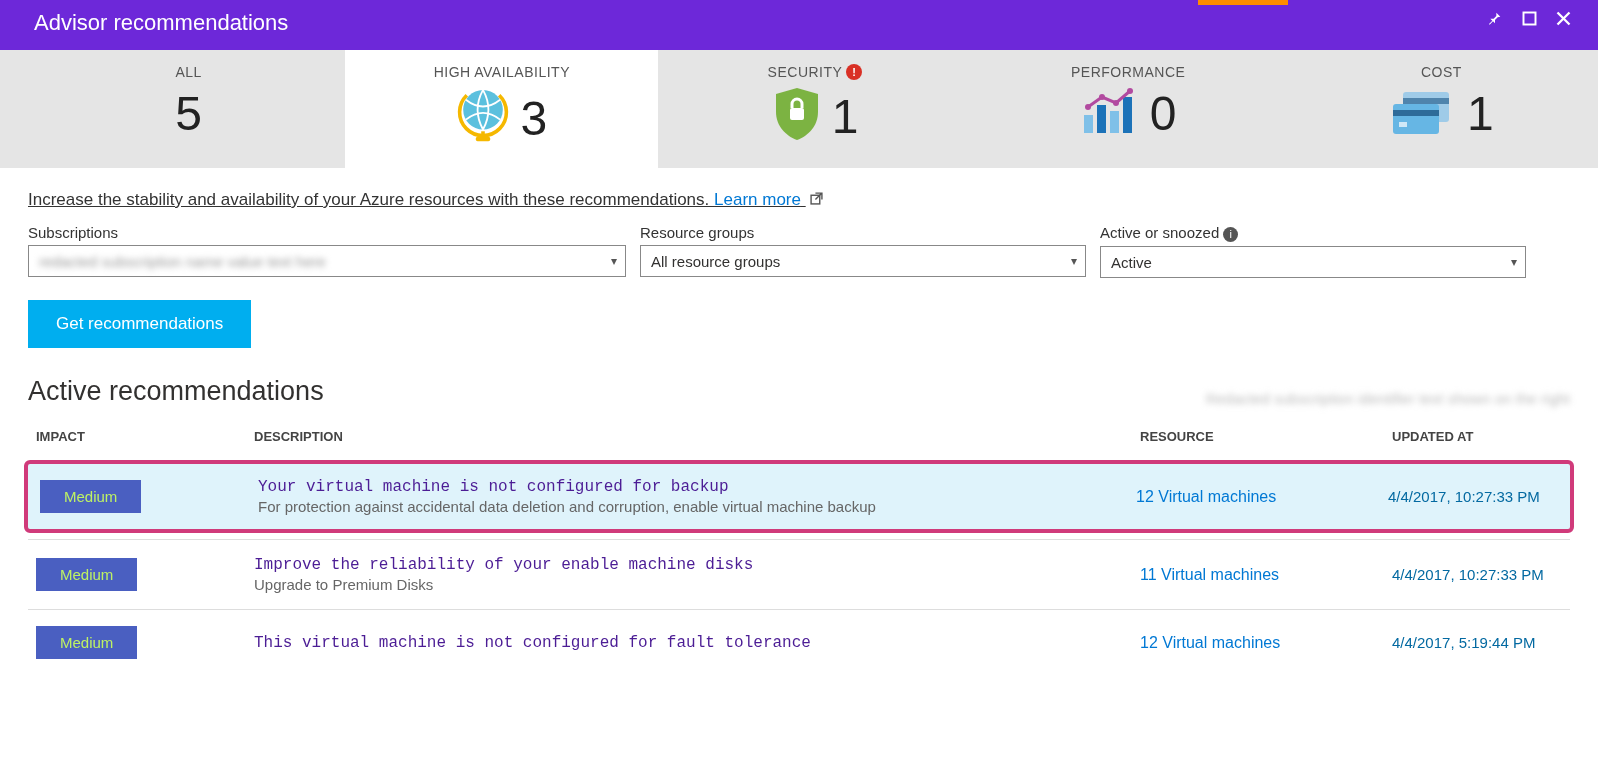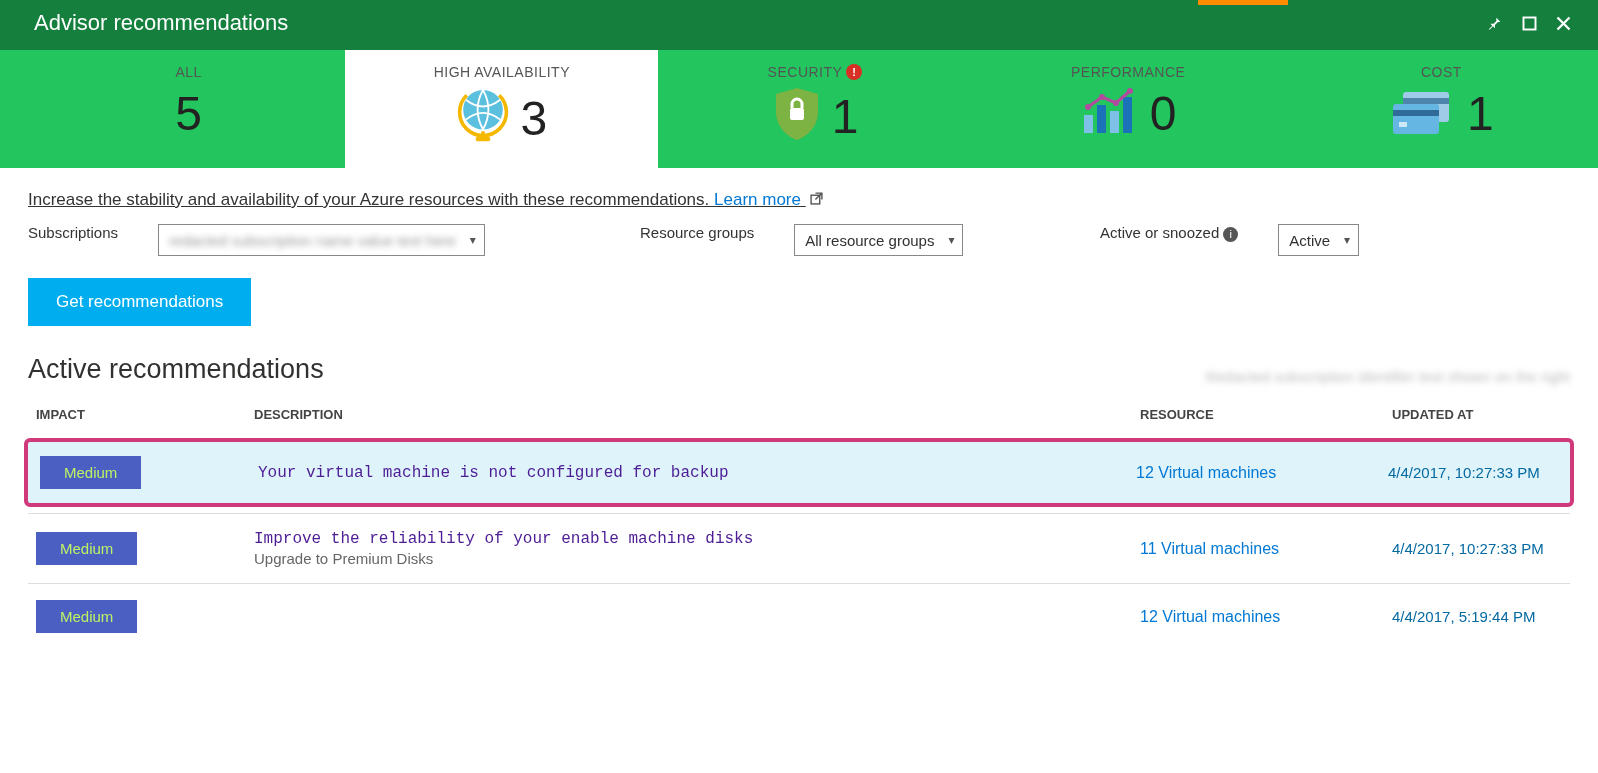--- a/index.html
+++ b/index.html
@@ -1,36 +1,36 @@
 <!DOCTYPE html>
 <html><head>
 <meta charset="utf-8">
 <style>
   * { box-sizing: border-box; margin: 0; padding: 0; font-family: "Segoe UI", Arial, sans-serif; }
   body { background:#fff; color:#323130; width:1598px; }
-  .titlebar { background:#15803d; color:#fff; display:flex; align-items:flex-end; padding:10px 18px 14px 34px; }
+  .titlebar { background:#6d28d9; color:#fff; display:flex; align-items:flex-start; padding:10px 18px 14px 34px; }
   .titlebar .title { font-size:22px; font-weight:400; flex:1; }
   .titlebar .winbtn { width:34px; text-align:center; font-size:18px; cursor:pointer; }
   .orange-strip { position:absolute; top:0; right:310px; width:90px; height:5px; background:#ff8c00; }
 
-  .tabs { display:flex; background:#22c55e;padding-left:32px; }
+  .tabs { display:flex; background:#e5e5e5;padding-left:32px; }
   .tab { flex:1; text-align:center; padding:14px 0 18px 0; cursor:pointer; }
   .tab.active { background:#fff; }
   .tab .label { font-size:14px; color:#555; letter-spacing:0.5px; }
   .tab .row { display:flex; align-items:center; justify-content:center; gap:10px; margin-top:6px; }
   .tab .count { font-size:48px; font-weight:300; color:#222; }
   .tab .alert-dot { display:inline-block; width:16px; height:16px; border-radius:50%; background:#d93025; color:#fff; font-size:11px; line-height:16px; font-weight:bold; vertical-align:top; margin-left:4px; }
 
   .content { padding:22px 28px; }
   .intro { font-size:17px; color:#333;text-decoration:underline; }
   .intro a { color:#0078d4; text-decoration:none; }
   .ext-icon { font-size:13px; color:#555; margin-left:4px; }
 
   .filters { display:flex; gap:14px; margin-top:14px; }
-  .filter { display:flex; flex-direction:row;gap:40px; }
+  .filter { display:flex; flex-direction:column; }
   .filter label { font-size:15px; color:#333; margin-bottom:4px; }
   .filter .info { display:inline-block; width:15px; height:15px; border-radius:50%; background:#555; color:#fff; font-size:11px; line-height:15px; text-align:center; margin-left:4px; }
   .select { border:1px solid #888; height:32px; padding:0 28px 0 10px; font-size:15px; background:#fff; position:relative; display:flex; align-items:center; cursor:pointer; }
   .select .chev { position:absolute; right:8px; font-size:12px; color:#555; }
   .select.blur span:first-child { filter: blur(3px); color:#999; }
 
   .btn-primary { background:#00aeef; color:#fff; border:none; font-size:17px; padding:14px 28px; margin-top:22px; cursor:pointer; }
 
   .section-row { display:flex; align-items:flex-end; margin-top:28px; }
   .section-title { font-size:27px; font-weight:400; flex:1; }
@@ -200,35 +200,37 @@
       <div class="col-impact">IMPACT</div>
       <div class="col-desc">DESCRIPTION</div>
       <div class="col-res">RESOURCE</div>
       <div class="col-upd">UPDATED AT</div>
     </div>
     <div id="rows">
         <div class="trow highlight">
           <div class="col-impact"><span class="impact-badge">Medium</span></div>
           <div class="col-desc">
             <div class="desc-title">Your virtual machine is not configured for backup</div>
+            <div class="desc-sub">For protection against accidental data deletion and corruption, enable virtual machine backup</div>
           </div>
           <div class="col-res"><span class="res-link">12 Virtual machines</span></div>
           <div class="col-upd upd">4/4/2017, 10:27:33 PM</div>
         </div>
         <div class="trow">
           <div class="col-impact"><span class="impact-badge">Medium</span></div>
           <div class="col-desc">
             <div class="desc-title">Improve the reliability of your enable machine disks</div>
             <div class="desc-sub">Upgrade to Premium Disks</div>
           </div>
           <div class="col-res"><span class="res-link">11 Virtual machines</span></div>
           <div class="col-upd upd">4/4/2017, 10:27:33 PM</div>
         </div>
         <div class="trow">
           <div class="col-impact"><span class="impact-badge">Medium</span></div>
           <div class="col-desc">
+            <div class="desc-title">This virtual machine is not configured for fault tolerance</div>
           </div>
           <div class="col-res"><span class="res-link">12 Virtual machines</span></div>
           <div class="col-upd upd">4/4/2017, 5:19:44 PM</div>
         </div>
       </div>
   </div>
 </div>
 
 </body></html>

